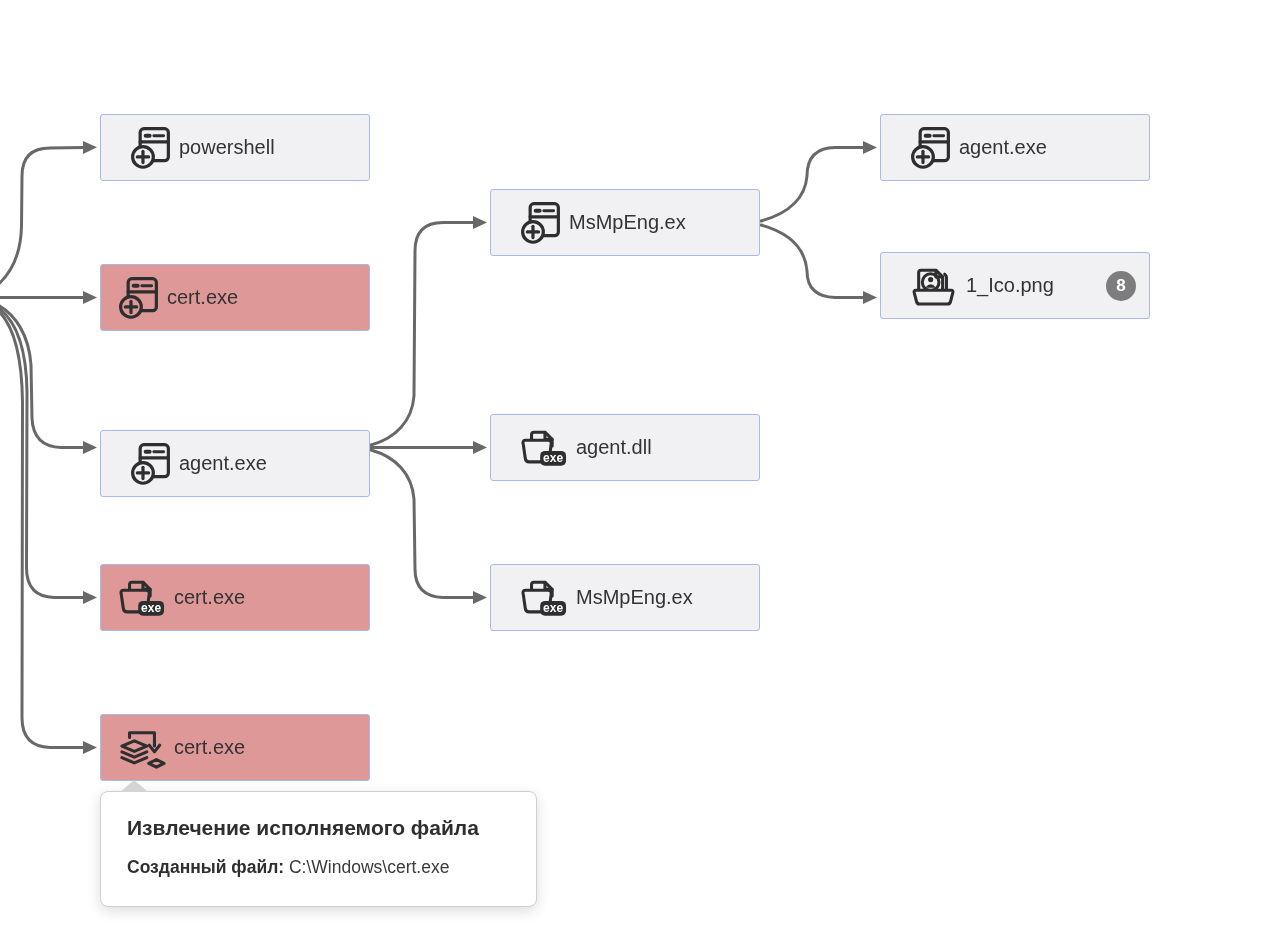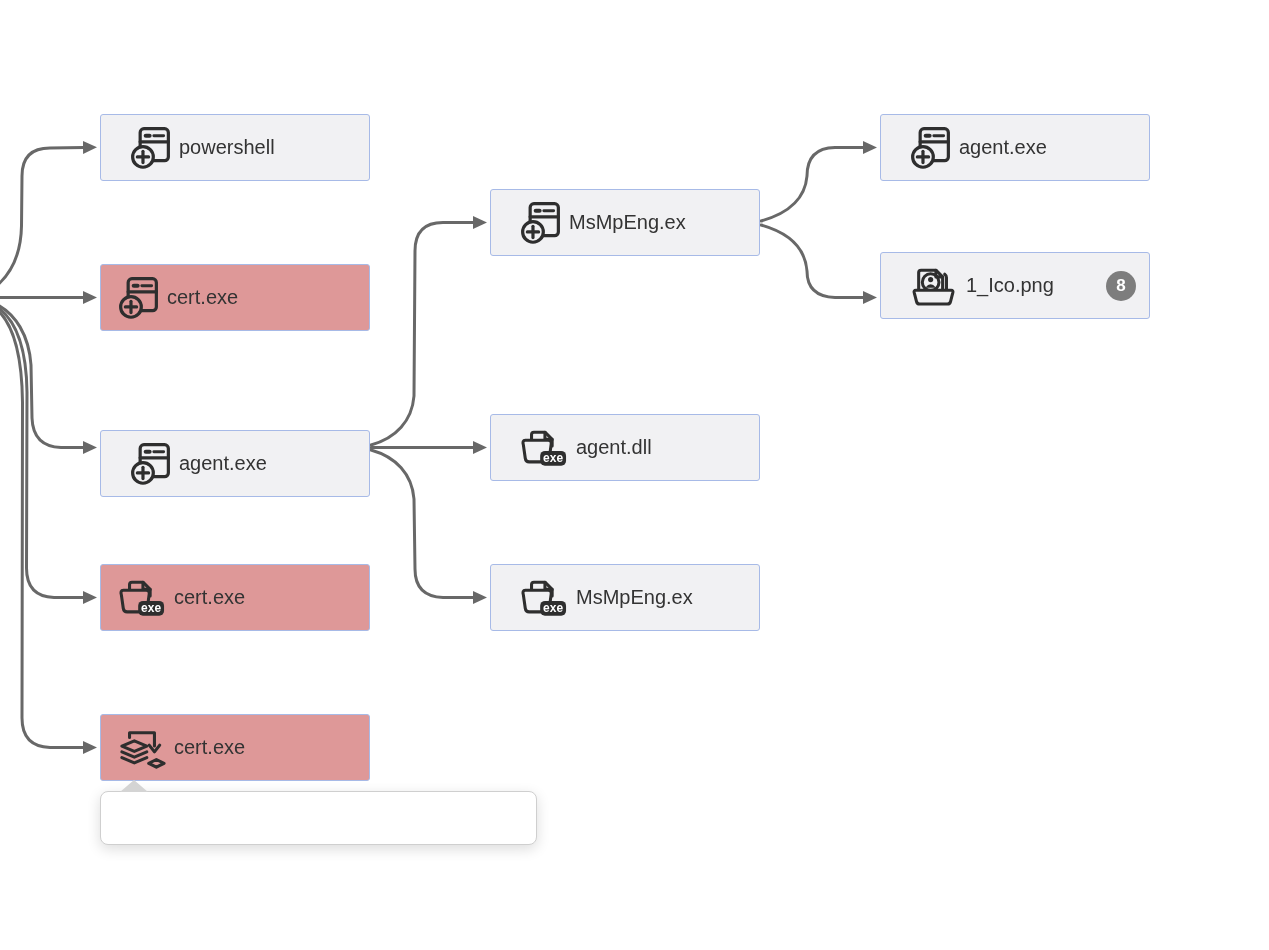--- a/index.html
+++ b/index.html
@@ -205,13 +205,19 @@
       <path d="M19 25.7 q5.5-7 11 0 z" fill="#2e2e2e" stroke="none"></path>
       <path class="bgfill" d="M9 28.5 h37 q2.2 0 1.7 2.2 l-2.4 9.3 q-.6 2.8-3.3 2.8 H13 q-2.7 0-3.3-2.8 l-2.4-9.3 q-.5-2.2 1.7-2.2 z"></path>
     </svg>
   </span>
   <span class="label">1_Ico.png</span>
   <span class="badge">8</span>
 </div>
 
 <div class="tooltip">
   <div class="tooltip-arrow"></div>
+  <div class="tooltip-title">Извлечение исполняемого файла</div>
+  <div class="tooltip-body">
+    <span class="field-label">Созданный файл:</span>
+    <span> </span>
+    <span class="field-value">C:\Windows\cert.exe</span>
+  </div>
 </div>
 
 </body></html>

